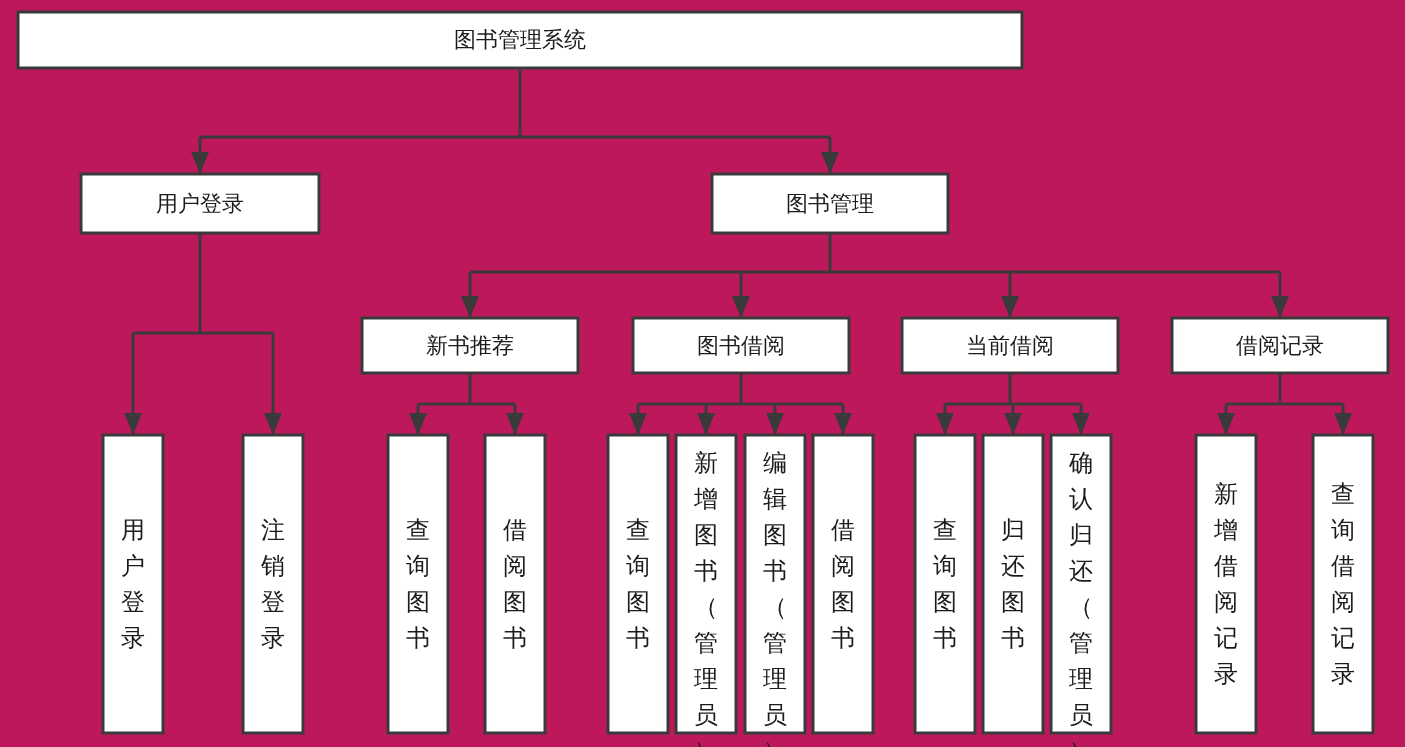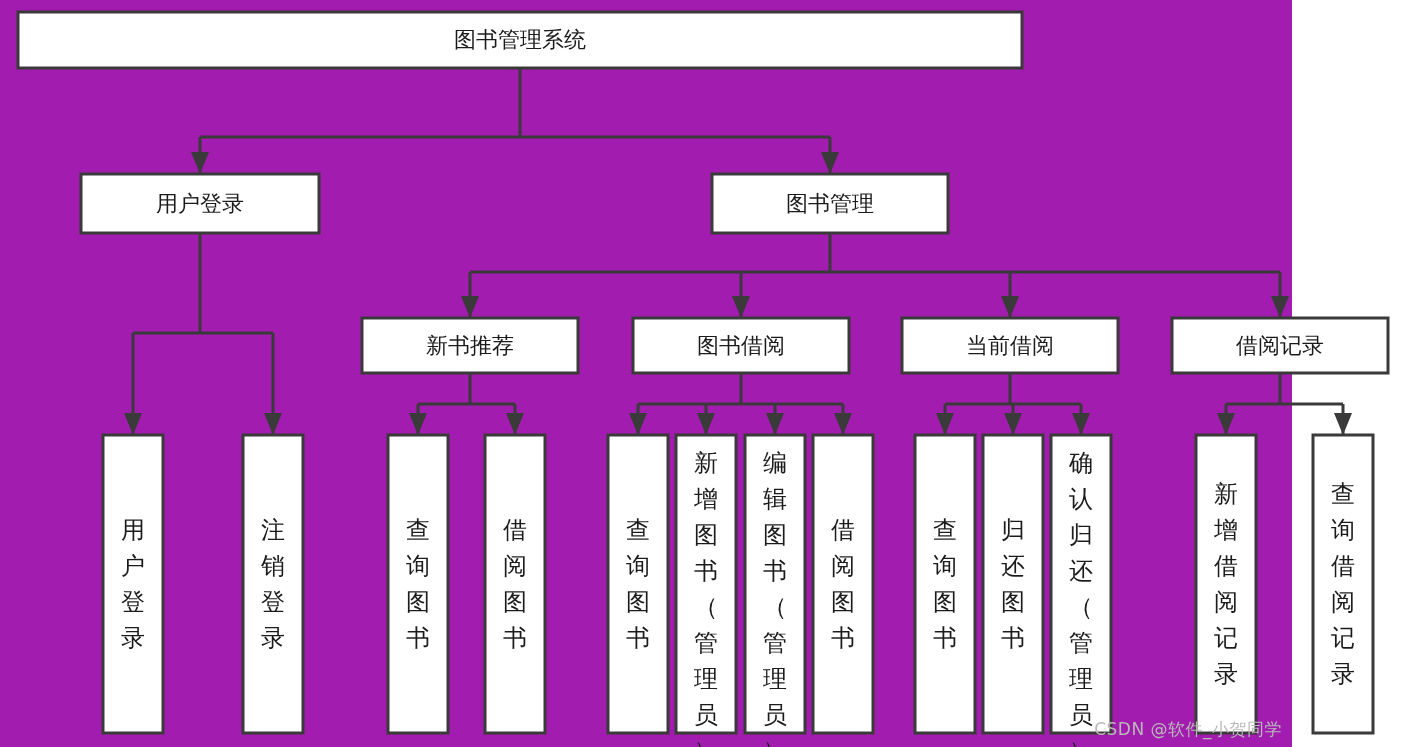--- a/index.html
+++ b/index.html
@@ -1,21 +1,21 @@
 <!DOCTYPE html>
 <html><head>
 <meta charset="utf-8">
 <style>
   html,body{margin:0;padding:0;background:#ffffff;}
   body{
     width:1405px;height:747px;overflow:hidden;
     font-family:"Liberation Sans","DejaVu Sans",sans-serif;
     -webkit-font-smoothing:antialiased;
   }
-  #diagram-root{position:relative;width:1292px;height:747px;background:#a21caf;}
+  #diagram-root{position:relative;width:1405px;height:747px;background:#be185d;}
   svg#tree-canvas{position:absolute;left:0;top:0;width:1405px;height:747px;display:block;}
   .node-box{fill:#ffffff;stroke:#3a3a3a;stroke-width:3;}
   .connector{stroke:#3a3a3a;stroke-width:3;fill:none;}
   .arrow-head{fill:#3a3a3a;stroke:none;}
   .node-label{
     fill:#1b1b1b;font-family:"DejaVu Sans","Liberation Sans",sans-serif;
     font-size:22px;text-anchor:middle;dominant-baseline:middle;
   }
   .leaf-label{
     fill:#1b1b1b;font-family:"DejaVu Sans","Liberation Sans",sans-serif;
@@ -165,15 +165,14 @@
           <rect x="1196" y="435" width="60" height="298" class="node-box"></rect>
           <text x="1226" y="0" class="leaf-label"><tspan x="1226" y="501.92">新</tspan><tspan x="1226" y="537.92">增</tspan><tspan x="1226" y="573.92">借</tspan><tspan x="1226" y="609.92">阅</tspan><tspan x="1226" y="645.92">记</tspan><tspan x="1226" y="681.92">录</tspan></text>
         </g>
         <g>
           <rect x="1313" y="435" width="60" height="298" class="node-box"></rect>
           <text x="1343" y="0" class="leaf-label"><tspan x="1343" y="501.92">查</tspan><tspan x="1343" y="537.92">询</tspan><tspan x="1343" y="573.92">借</tspan><tspan x="1343" y="609.92">阅</tspan><tspan x="1343" y="645.92">记</tspan><tspan x="1343" y="681.92">录</tspan></text>
         </g>
       </g>
   </svg>
 
-  <div class="watermark">CSDN @软件_小贺同学</div>
 
 </div>
 
 </body></html>

